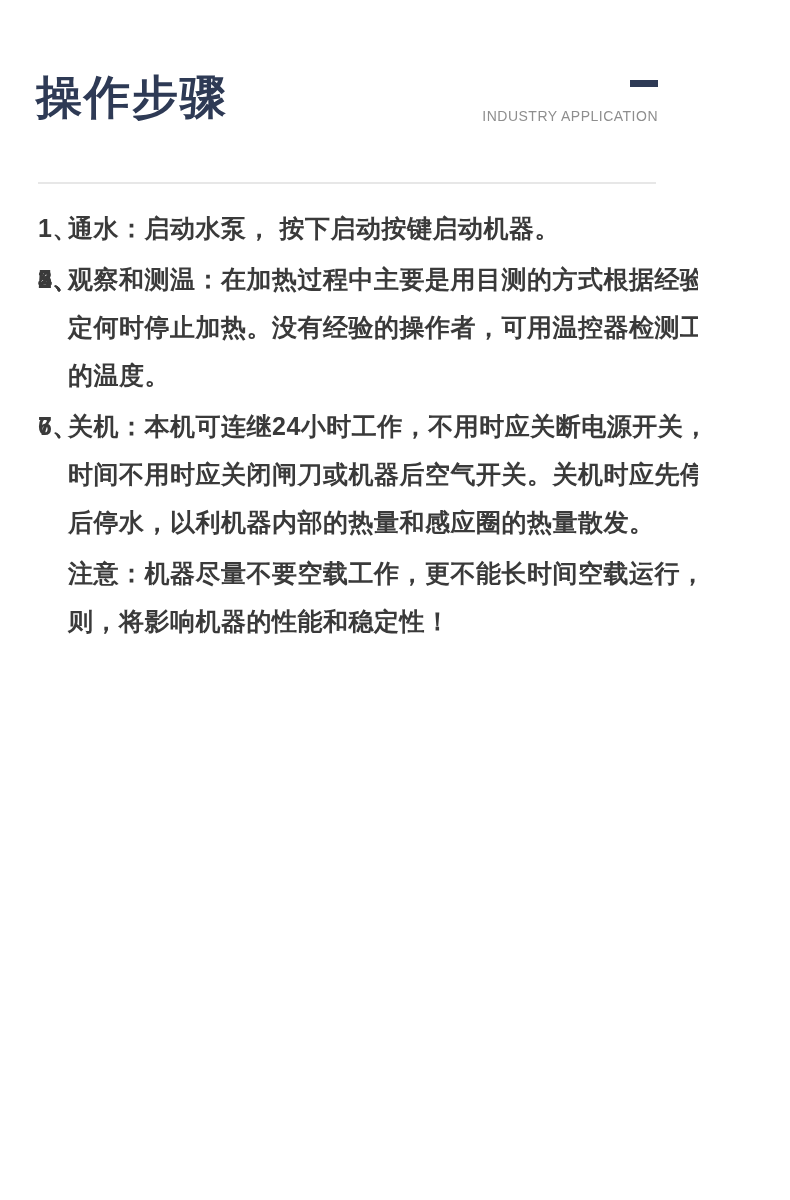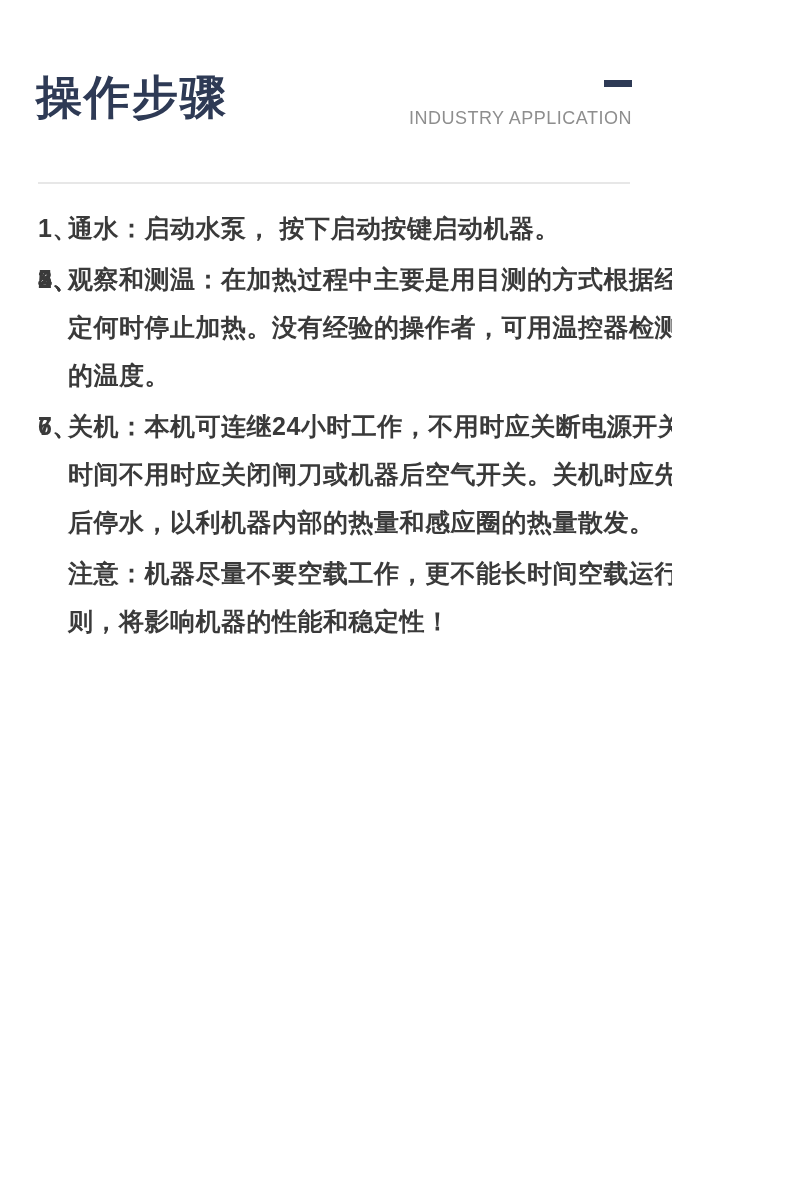--- a/index.html
+++ b/index.html
@@ -3,20 +3,21 @@
 <meta charset="utf-8">
 <style>
   html, body { margin: 0; padding: 0; background: #ffffff; }
   .page {
     position: relative;
     width: 672px;
     height: 1200px;
     background: #ffffff;
     overflow: hidden;
     font-family: "Liberation Sans", sans-serif;
+    padding-left: 26px;
   }
   .page-title {
     position: absolute;
     left: 36px;
     top: 74px;
     margin: 0;
     font-size: 46px;
     line-height: 1;
     font-weight: 700;
     letter-spacing: 2px;
@@ -27,21 +28,21 @@
     right: 40px;
     top: 80px;
     width: 28px;
     height: 7px;
     background: #2e3a55;
   }
   .header-subtitle {
     position: absolute;
     right: 40px;
     top: 109px;
-    font-size: 18px;
+    font-size: 14px;
     line-height: 1;
     color: #8e8e8e;
     letter-spacing: 0.5px;
   }
   .divider {
     position: absolute;
     left: 38px;
     right: 42px;
     top: 182px;
     height: 2px;

